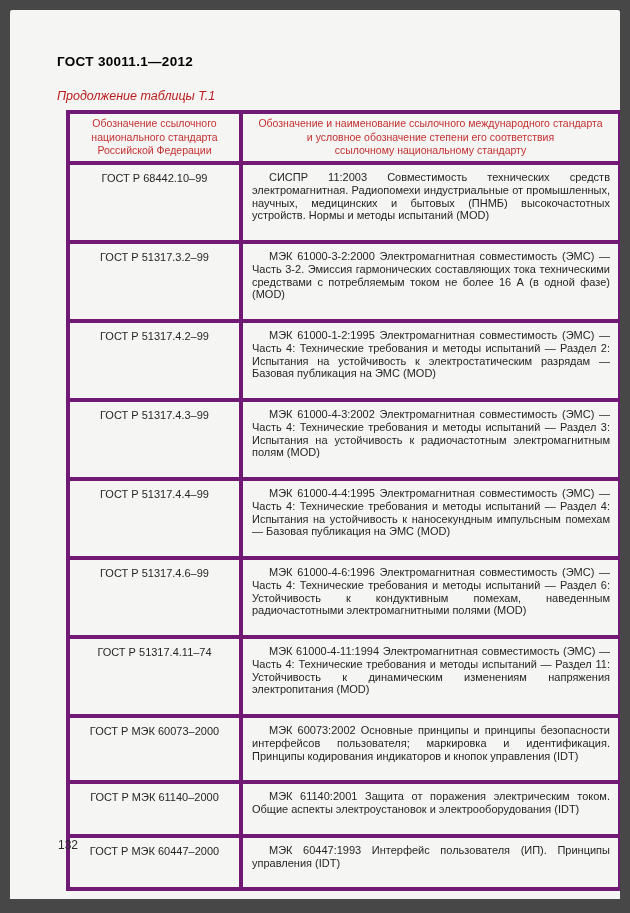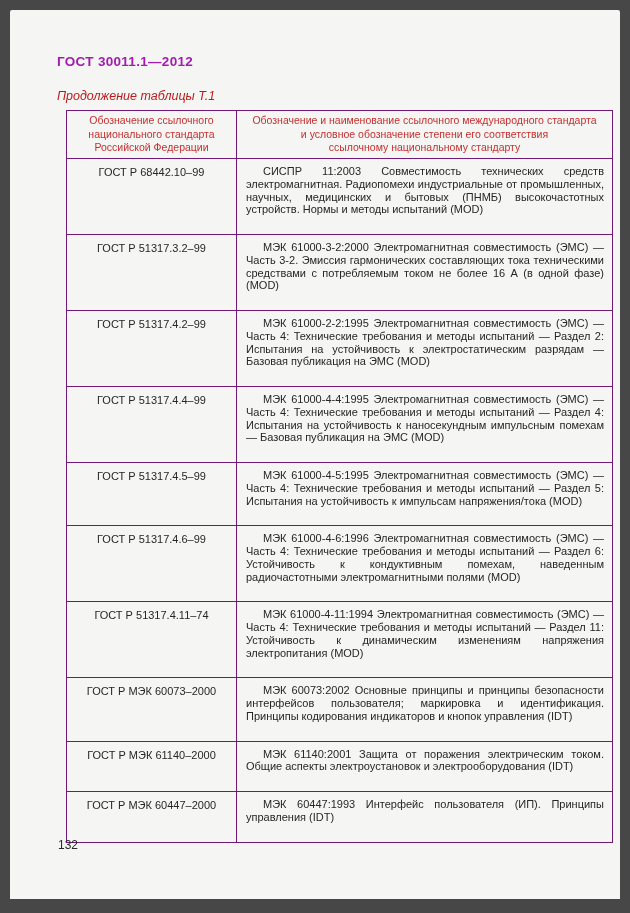--- a/index.html
+++ b/index.html
@@ -20,40 +20,40 @@
     font-family: "Liberation Sans", "DejaVu Sans", sans-serif;
     color: #262626;
   }
   .doc-number {
     position: absolute;
     left: 47px;
     top: 44px;
     font-size: 13.5px;
     font-weight: bold;
     letter-spacing: 0.3px;
-    color: #a21caf;
+    color: #000000;
   }
   .table-caption {
     position: absolute;
     left: 47px;
     top: 79px;
     font-size: 12.5px;
     font-style: italic;
     color: #b91c1c;
   }
   table.ref-table {
     position: absolute;
     left: 56px;
     top: 100px;
     width: 528px;
     border-collapse: collapse;
     table-layout: fixed;
   }
   .ref-table th, .ref-table td {
-    border: 1px solid #701a75;
+    border: 4px solid #701a75;
   }
   .ref-table th {
     height: 43px;
     font-weight: normal;
     font-size: 10.5px;
     line-height: 1.32;
     color: #c53030;
     text-align: center;
     vertical-align: middle;
     white-space: pre-line;
@@ -120,38 +120,38 @@
     <td class="cell-national">ГОСТ Р 51317.3.2–99</td>
     <td class="cell-international">
       <p>МЭК 61000-3-2:2000 Электромагнитная совместимость (ЭМС) — Часть 3-2. Эмиссия гармонических составляющих тока техническими средствами с потребляемым током не более 16 А (в одной фазе) (MOD)</p>
     </td>
   </tr>
 
 
   <tr>
     <td class="cell-national">ГОСТ Р 51317.4.2–99</td>
     <td class="cell-international">
-      <p>МЭК 61000-2-2:1995 Электромагнитная совместимость (ЭМС) — Часть 4: Технические требования и методы испытаний — Раздел 2: Испытания на устойчивость к электростатическим разрядам — Базовая публикация на ЭМС (MOD)</p>
+      <p>МЭК 61000-1-2:1995 Электромагнитная совместимость (ЭМС) — Часть 4: Технические требования и методы испытаний — Раздел 2: Испытания на устойчивость к электростатическим разрядам — Базовая публикация на ЭМС (MOD)</p>
     </td>
   </tr>
 
+  <tr>
+    <td class="cell-national">ГОСТ Р 51317.4.3–99</td>
+    <td class="cell-international">
+      <p>МЭК 61000-4-3:2002 Электромагнитная совместимость (ЭМС) — Часть 4: Технические требования и методы испытаний — Раздел 3: Испытания на устойчивость к радиочастотным электромагнитным полям (MOD)</p>
+    </td>
+  </tr>
 
   <tr>
     <td class="cell-national">ГОСТ Р 51317.4.4–99</td>
     <td class="cell-international">
       <p>МЭК 61000-4-4:1995 Электромагнитная совместимость (ЭМС) — Часть 4: Технические требования и методы испытаний — Раздел 4: Испытания на устойчивость к наносекундным импульсным помехам — Базовая публикация на ЭМС (MOD)</p>
     </td>
   </tr>
 
-  <tr>
-    <td class="cell-national">ГОСТ Р 51317.4.5–99</td>
-    <td class="cell-international">
-      <p>МЭК 61000-4-5:1995 Электромагнитная совместимость (ЭМС) — Часть 4: Технические требования и методы испытаний — Раздел 5: Испытания на устойчивость к импульсам напряжения/тока (MOD)</p>
-    </td>
-  </tr>
 
   <tr>
     <td class="cell-national">ГОСТ Р 51317.4.6–99</td>
     <td class="cell-international">
       <p>МЭК 61000-4-6:1996 Электромагнитная совместимость (ЭМС) — Часть 4: Технические требования и методы испытаний — Раздел 6: Устойчивость к кондуктивным помехам, наведенным радиочастотными электромагнитными полями (MOD)</p>
     </td>
   </tr>
 
   <tr>
     <td class="cell-national">ГОСТ Р 51317.4.11–74</td>

